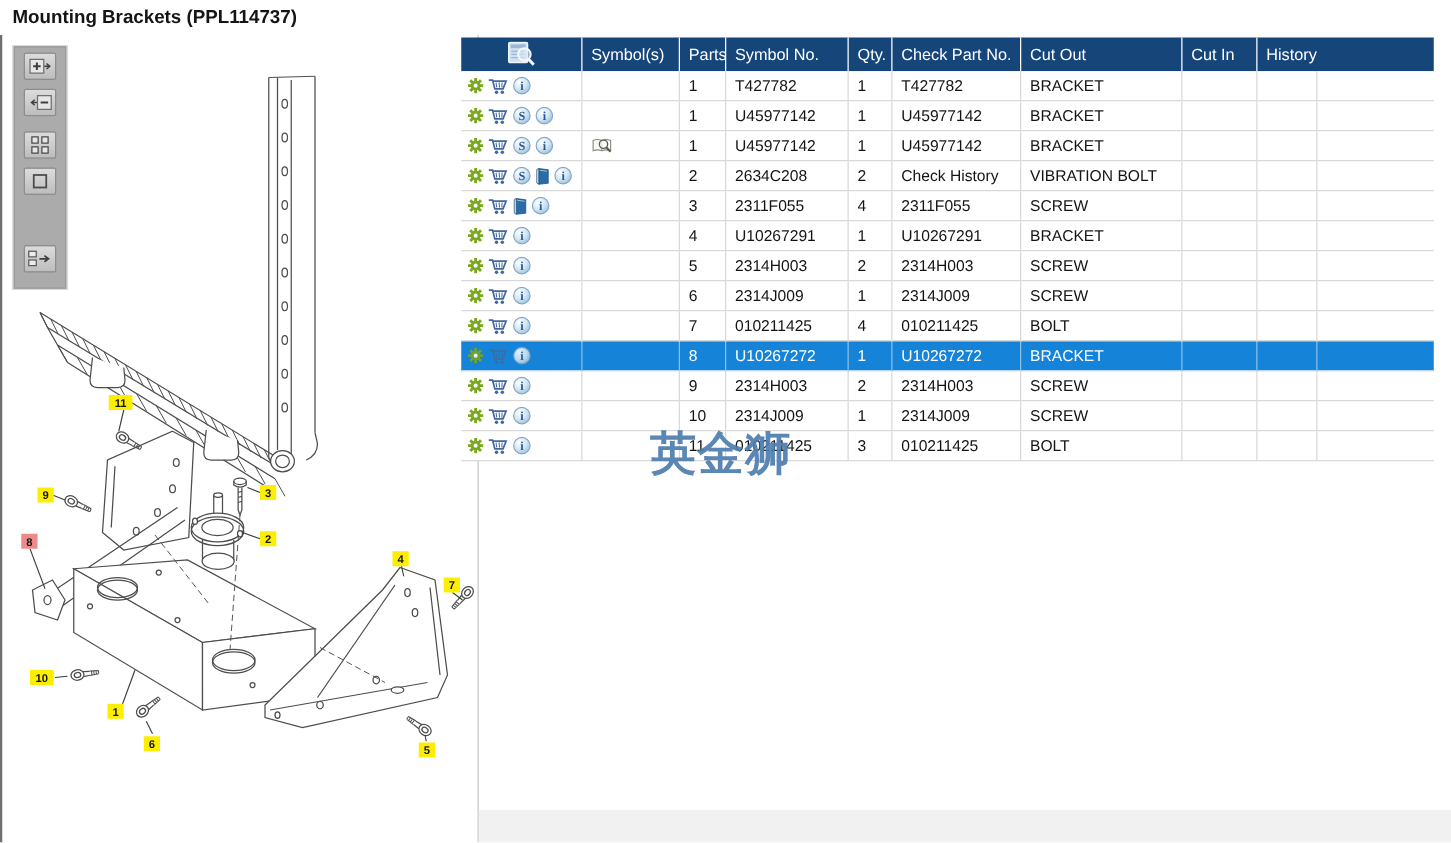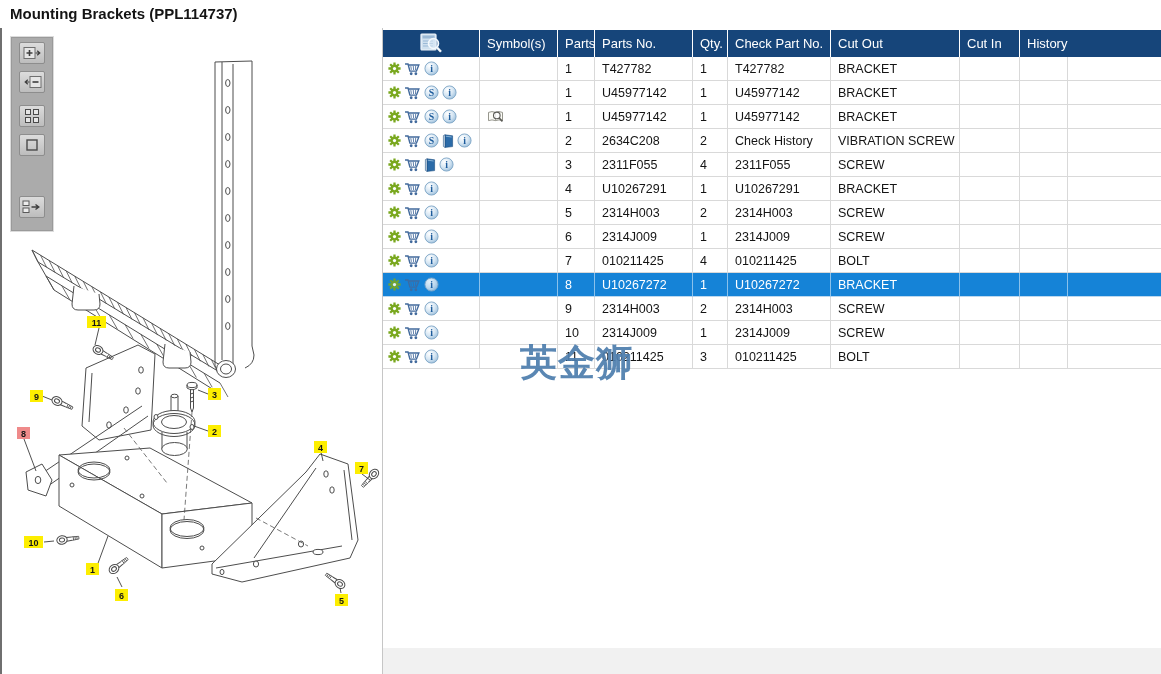--- a/index.html
+++ b/index.html
@@ -7,21 +7,21 @@
        font-family:"Liberation Sans",sans-serif;}
   .page{position:absolute;inset:0;text-align:right;}
   .title{position:absolute;left:10px;top:5px;font-size:15px;font-weight:bold;color:#141414;white-space:nowrap;}
   .left-border{position:absolute;left:0;top:28px;width:2px;height:646px;background:#6f6f6f;}
   .drawpanel{position:absolute;left:2px;top:28px;width:380px;height:646px;background:#fff;}
   .divider{position:absolute;left:382px;top:28px;width:1px;height:646px;background:#c6c6c6;}
   .toolbar{position:absolute;left:8px;top:8px;width:42px;height:194px;background:#ababab;
            border:1px solid #dcdcdc;outline:1px solid #9a9a9a;outline-offset:-2px;}
   .tbtn{position:absolute;left:8px;width:26px;height:22px;background:linear-gradient(#dcdcdc,#bdbdbd);
         border:1px solid #8d8d8d;border-radius:2px;display:flex;align-items:center;justify-content:center;padding:0;cursor:pointer;}
-  .tablepanel{position:absolute;left:383px;top:30px;width:778px;}
+  .tablepanel{position:absolute;left:369px;top:30px;width:778px;}
   .thead,.trow{display:grid;grid-template-columns:97px 78px 37px 98px 35px 103px 129px 60px 48px 93px;}
   .thead{height:27px;background:#16457a;color:#fff;font-size:13px;}
   .th{display:flex;align-items:center;padding-left:7px;border-right:1px solid #fff;box-sizing:border-box;
       white-space:nowrap;overflow:hidden;}
   .th:last-child{border-right:none;}
   .th.center{justify-content:center;padding-left:0;}
   .trow{height:24px;font-size:12.5px;color:#141414;background:#fff;}
   .td{display:flex;align-items:center;padding-left:7px;border-right:1px solid #d9d9d9;
       border-bottom:1px solid #d9d9d9;box-sizing:border-box;white-space:nowrap;overflow:hidden;}
   .td:last-child{border-right:none;}
@@ -321,21 +321,21 @@
         <svg width="23" height="21" viewBox="0 0 23 21">
             <rect x="1" y="1" width="15" height="16" rx="1" fill="#cfe0ef" stroke="#eef4fa" stroke-width="1.2"></rect>
             <rect x="2.5" y="2.5" width="12" height="3" fill="#9bb9d6"></rect>
             <path d="M3 8 L13 8 M3 10.5 L13 10.5 M3 13 L13 13" stroke="#9bb9d6" stroke-width="1"></path>
             <circle cx="13.5" cy="10.5" r="5" fill="rgba(220,235,248,0.55)" stroke="#f4f9fd" stroke-width="1.6"></circle>
             <path d="M17 14.5 L21 18.8" stroke="#f4f9fd" stroke-width="2.4"></path>
           </svg>
       </div>
       <div class="th">Symbol(s)</div>
       <div class="th">Parts</div>
-      <div class="th">Parts No.</div>
+      <div class="th">Symbol No.</div>
       <div class="th">Qty.</div>
       <div class="th">Check Part No.</div>
       <div class="th">Cut Out</div>
       <div class="th">Cut In</div>
       <div class="th">History</div>
     </div>
     <div id="tbody">
         <div class="trow">
           <div class="td icons">
             <svg class="cicon" width="13" height="13" viewBox="0 0 16 16">
@@ -468,21 +468,21 @@
             <svg class="cicon" width="15" height="15" viewBox="0 0 16 16">
               <circle cx="8" cy="8" r="7" fill="url(#ballGrad)" stroke="#7fa6c6" stroke-width="1"></circle>
               <text x="8" y="11.6" text-anchor="middle" font-family="Liberation Serif, serif" font-weight="bold" font-size="10.5" fill="#1d5c9c">i</text>
             </svg>
           </div>
           <div class="td"></div>
           <div class="td">2</div>
           <div class="td">2634C208</div>
           <div class="td">2</div>
           <div class="td">Check History</div>
-          <div class="td">VIBRATION SCREW</div>
+          <div class="td">VIBRATION BOLT</div>
           <div class="td"></div>
           <div class="td"></div>
           <div class="td"></div>
         </div>
         <div class="trow">
           <div class="td icons">
             <svg class="cicon" width="13" height="13" viewBox="0 0 16 16">
               <g stroke="#7aa81f" stroke-width="2.8">
                 <path d="M8 .5 L8 15.5 M.5 8 L15.5 8 M2.7 2.7 L13.3 13.3 M13.3 2.7 L2.7 13.3"></path>
               </g>

